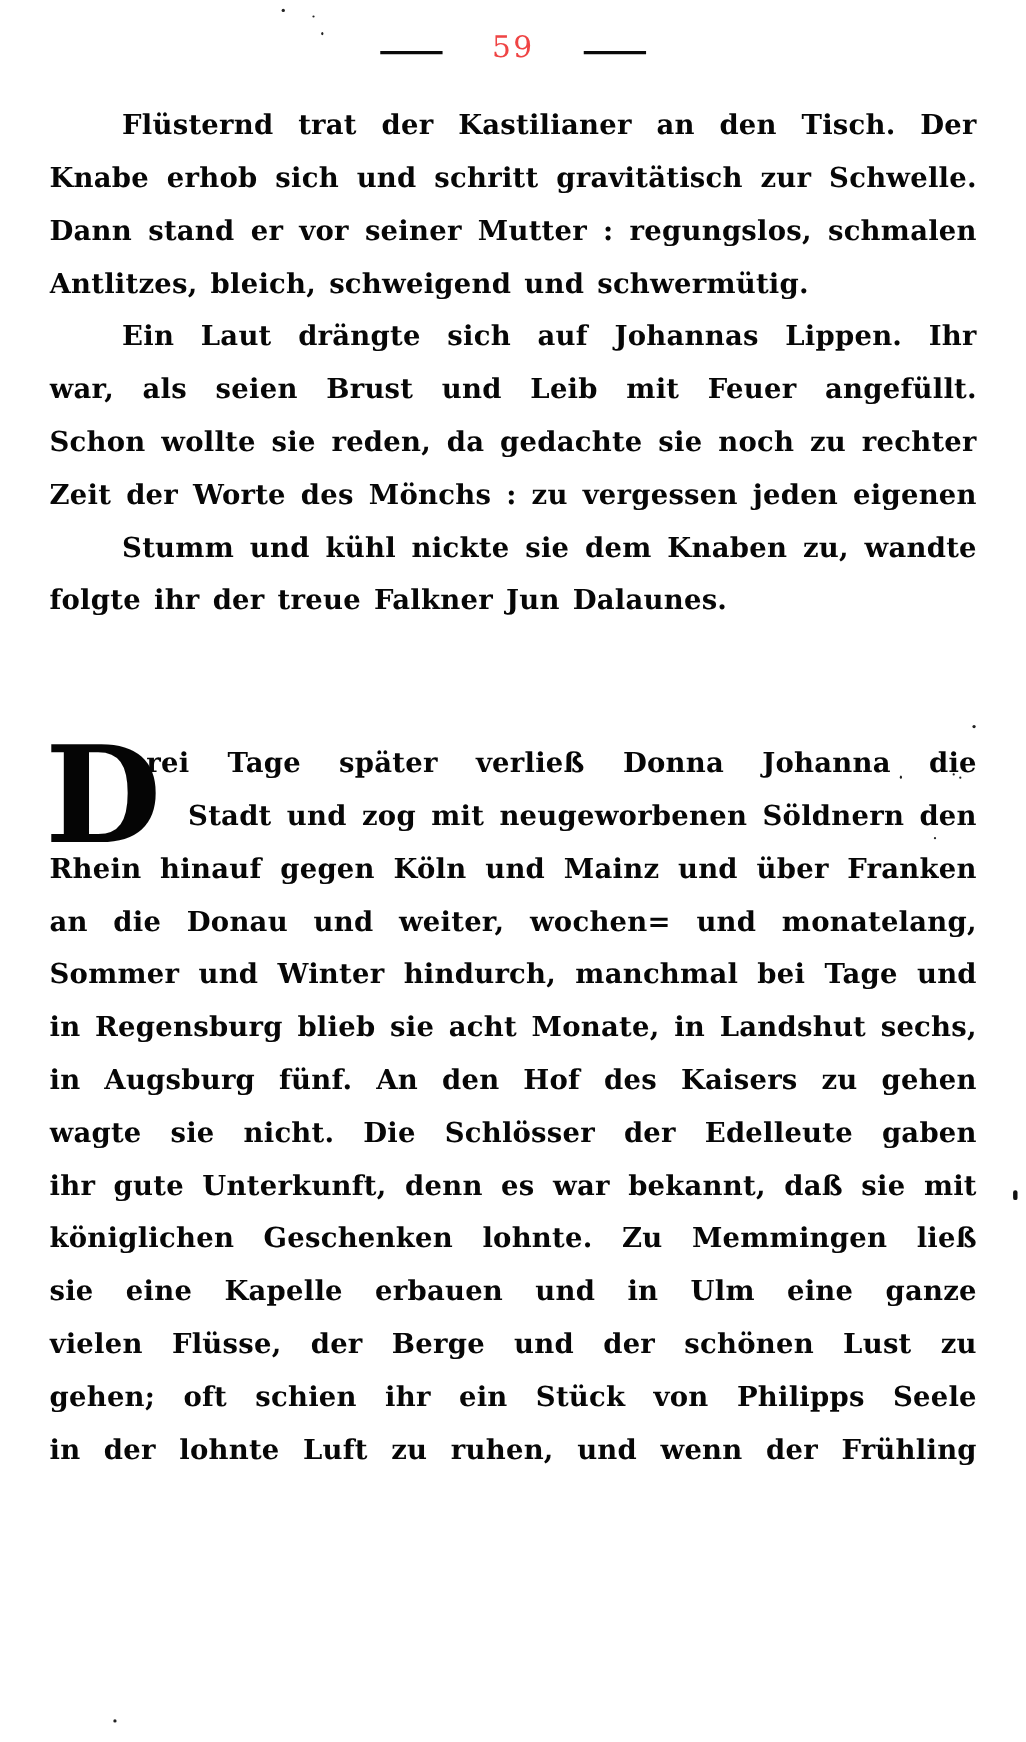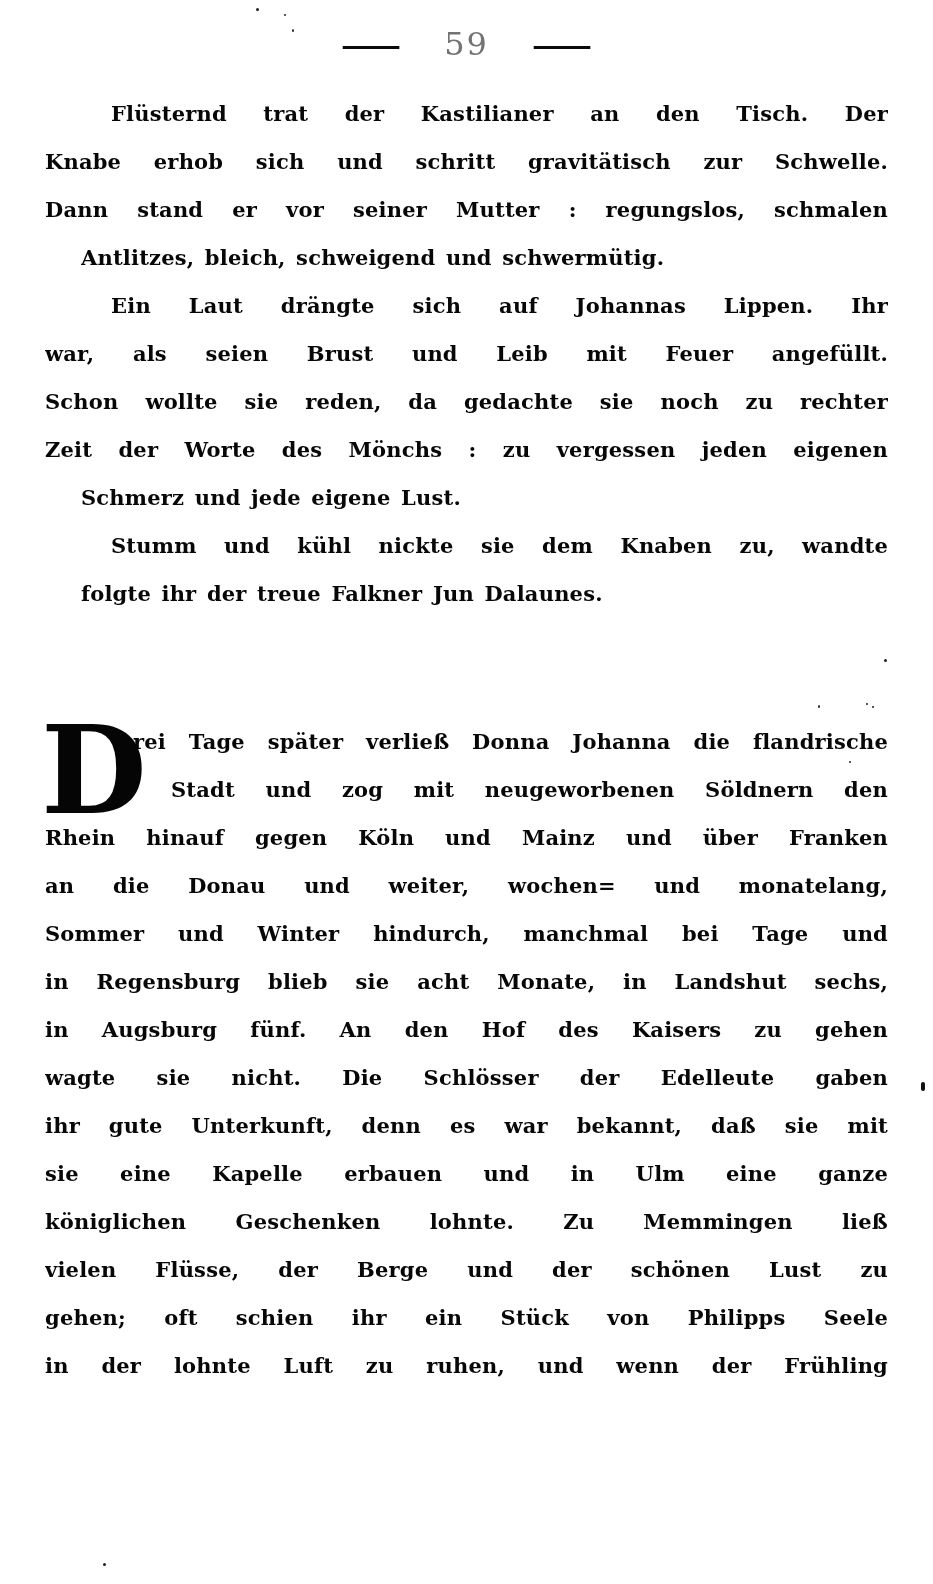--- a/index.html
+++ b/index.html
@@ -18,38 +18,38 @@
   
   .page-header {
     position:absolute; top:14px; left:0; width:933px; height:60px;
     display:flex; justify-content:center; align-items:center; gap:50px;
   }
   .header-rule {
     font-size:46px; font-weight:400; line-height:60px;
     transform:scaleX(1.35); color:#0a0a0a;
   }
   .page-number {
-    font-size:32px; font-weight:400; line-height:60px;
-    letter-spacing:2px; color:#737373;
+    font-size:27px; font-weight:400; line-height:60px;
+    letter-spacing:2px; color:#ef4444;
   }
   
   .text-block {
     position:absolute; left:45px; top:90px; width:843px;
   }
   .paragraph { position:relative; }
   .line {
     height:48px; line-height:48px;
-    font-size:21px; font-weight:700;
+    font-size:25px; font-weight:700;
     letter-spacing:0.2px; word-spacing:3px;
     text-align:justify; text-align-last:justify; text-justify:inter-word;
     overflow:hidden; white-space:normal;
     color:#070707;
   }
   .line.indent { padding-left:66px; }
-  .line.unjust { text-align:left; text-align-last:left;margin-left:36px; }
+  .line.unjust { text-align:left; text-align-last:left; }
   .section-gap { height:100px; }
   
   .para4 { position:relative; }
   .p4l1 { margin-left:88px; }
   .p4l2 { margin-left:126px; }
   .drop-cap {
     position:absolute; left:-4px; top:-8px;
     font-size:122px; line-height:120px; font-weight:700;
     color:#050505;
   }
@@ -84,43 +84,42 @@
       <div class="line">Knabe erhob sich und schritt gravitätisch zur Schwelle.</div>
       <div class="line">Dann stand er vor seiner Mutter : regungslos, schmalen</div>
       <div class="line unjust">Antlitzes, bleich, schweigend und schwermütig.</div>
     </div>
 
     <div class="paragraph">
       <div class="line indent">Ein Laut drängte sich auf Johannas Lippen. Ihr</div>
       <div class="line">war, als seien Brust und Leib mit Feuer angefüllt.</div>
       <div class="line">Schon wollte sie reden, da gedachte sie noch zu rechter</div>
       <div class="line">Zeit der Worte des Mönchs : zu vergessen jeden eigenen</div>
-      <div class="line unjust">Schmerz und jede eigene Lust.</div>
     </div>
 
     <div class="paragraph">
       <div class="line indent">Stumm und kühl nickte sie dem Knaben zu, wandte</div>
       <div class="line unjust">folgte ihr der treue Falkner Jun Dalaunes.</div>
     </div>
 
     <div class="section-gap"></div>
 
     <div class="paragraph para4">
       <span class="drop-cap">D</span>
       <div class="line p4l1">rei Tage später verließ Donna Johanna die flandrische</div>
       <div class="line p4l2">Stadt und zog mit neugeworbenen Söldnern den</div>
       <div class="line">Rhein hinauf gegen Köln und Mainz und über Franken</div>
       <div class="line">an die Donau und weiter, wochen= und monatelang,</div>
       <div class="line">Sommer und Winter hindurch, manchmal bei Tage und</div>
       <div class="line">in Regensburg blieb sie acht Monate, in Landshut sechs,</div>
       <div class="line">in Augsburg fünf. An den Hof des Kaisers zu gehen</div>
       <div class="line">wagte sie nicht. Die Schlösser der Edelleute gaben</div>
       <div class="line">ihr gute Unterkunft, denn es war bekannt, daß sie mit</div>
+      <div class="line">königlichen Geschenken lohnte. Zu Memmingen ließ</div>
       <div class="line">sie eine Kapelle erbauen und in Ulm eine ganze</div>
-      <div class="line">königlichen Geschenken lohnte. Zu Memmingen ließ</div>
       <div class="line">vielen Flüsse, der Berge und der schönen Lust zu</div>
       <div class="line">gehen; oft schien ihr ein Stück von Philipps Seele</div>
       <div class="line">in der lohnte Luft zu ruhen, und wenn der Frühling</div>
     </div>
 
   </div>
 
   <div class="speck s1"></div>
   <div class="speck s2"></div>
   <div class="speck s3"></div>

